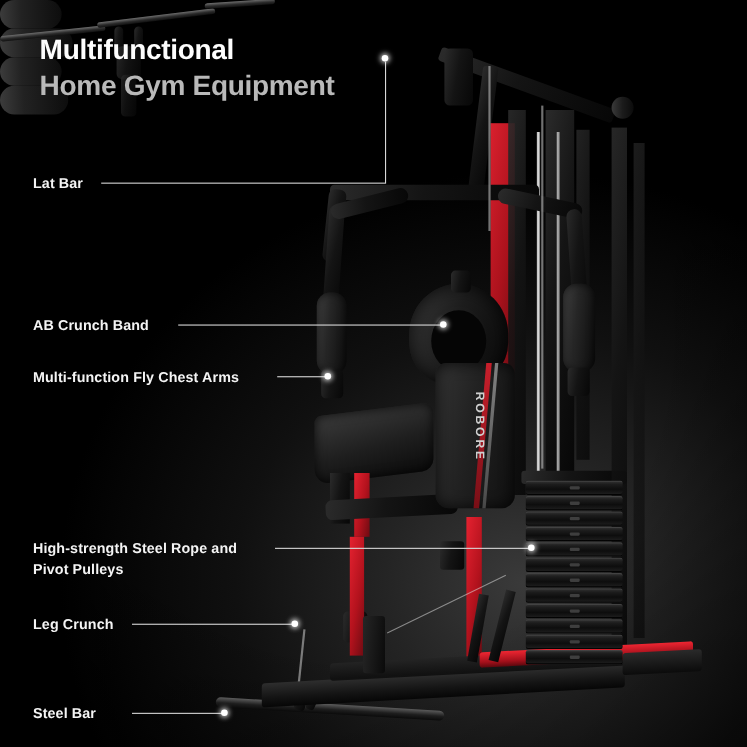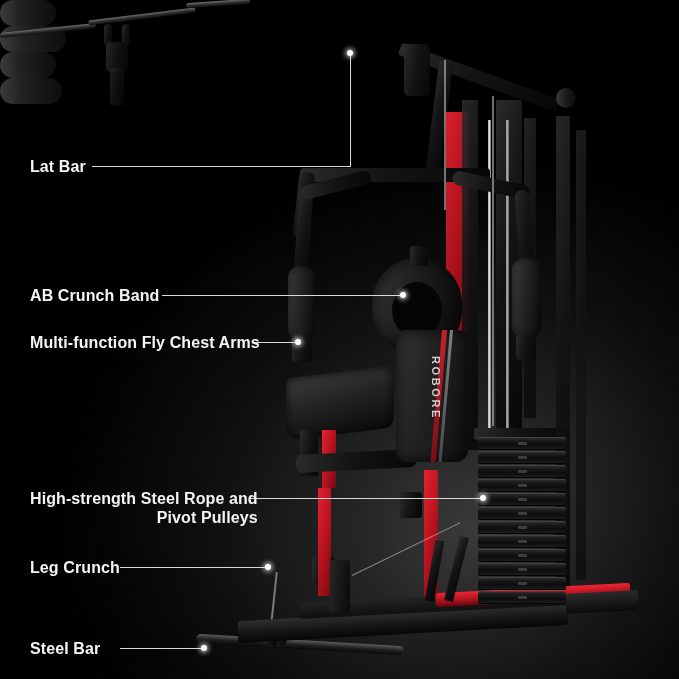--- a/index.html
+++ b/index.html
@@ -14,21 +14,21 @@
   }
   .vig{position:absolute;inset:0;pointer-events:none;
     background:radial-gradient(ellipse 85% 85% at 50% 50%, rgba(0,0,0,0) 45%, rgba(0,0,0,.75) 100%);}
 
   
   #title{position:absolute;left:36px;top:30px;z-index:40;}
   #title .l1{font-size:25.5px;font-weight:bold;color:#fdfdfd;letter-spacing:-.3px;line-height:32px;}
   #title .l2{font-size:25.5px;font-weight:bold;color:#b9b9b9;letter-spacing:-.3px;line-height:32px;}
 
   
-  .lbl{position:absolute;z-index:40;color:#f4f4f4;font-size:16px;font-weight:bold;
+  .lbl{position:absolute;z-index:40;color:#f4f4f4;font-size:13px;font-weight:bold;
        letter-spacing:.1px;line-height:19px;white-space:pre-line;}
 
   
   .lead{position:absolute;background:#d8d8d8;z-index:35;}
   .lead.h{height:1px;}
   .lead.v{width:1px;}
   .dot{position:absolute;width:6px;height:6px;border-radius:50%;background:#fff;
        box-shadow:0 0 5px 1.5px rgba(255,255,255,.75);z-index:38;}
 
   
@@ -240,29 +240,31 @@
     <div class="lead h" style="left:120px; top:567px; width:148px;"></div>
     <div class="dot" style="left:265px;top:564px;"></div>
 
     <div class="lead h" style="left:120px; top:648px; width:84px;"></div>
     <div class="dot" style="left:201px;top:645px;"></div>
 
     <div class="lead" style="left:352px;top:575px;width:120px;height:1px;transform:rotate(-26deg);transform-origin:left center;opacity:.55;"></div>
   </div>
 
   <div id="title">
+    <div class="l1">Multifunctional</div>
+    <div class="l2">Home Gym Equipment</div>
   </div>
 
   <div class="lbl" style="left:30px; top:157px;">Lat Bar</div>
 
   <div class="lbl" style="left:30px; top:286px;">AB Crunch Band</div>
 
   <div class="lbl" style="left:30px; top:333px;">Multi-function Fly Chest Arms</div>
 
-  <div class="lbl" style="left:30px; top:489px;text-align:right;">High-strength Steel Rope and
+  <div class="lbl" style="left:30px; top:489px;">High-strength Steel Rope and
 Pivot Pulleys</div>
 
   <div class="lbl" style="left:30px; top:558px;">Leg Crunch</div>
 
   <div class="lbl" style="left:30px; top:639px;">Steel Bar</div>
 
   <div class="vig"></div>
 </div>
 
 </body></html>

